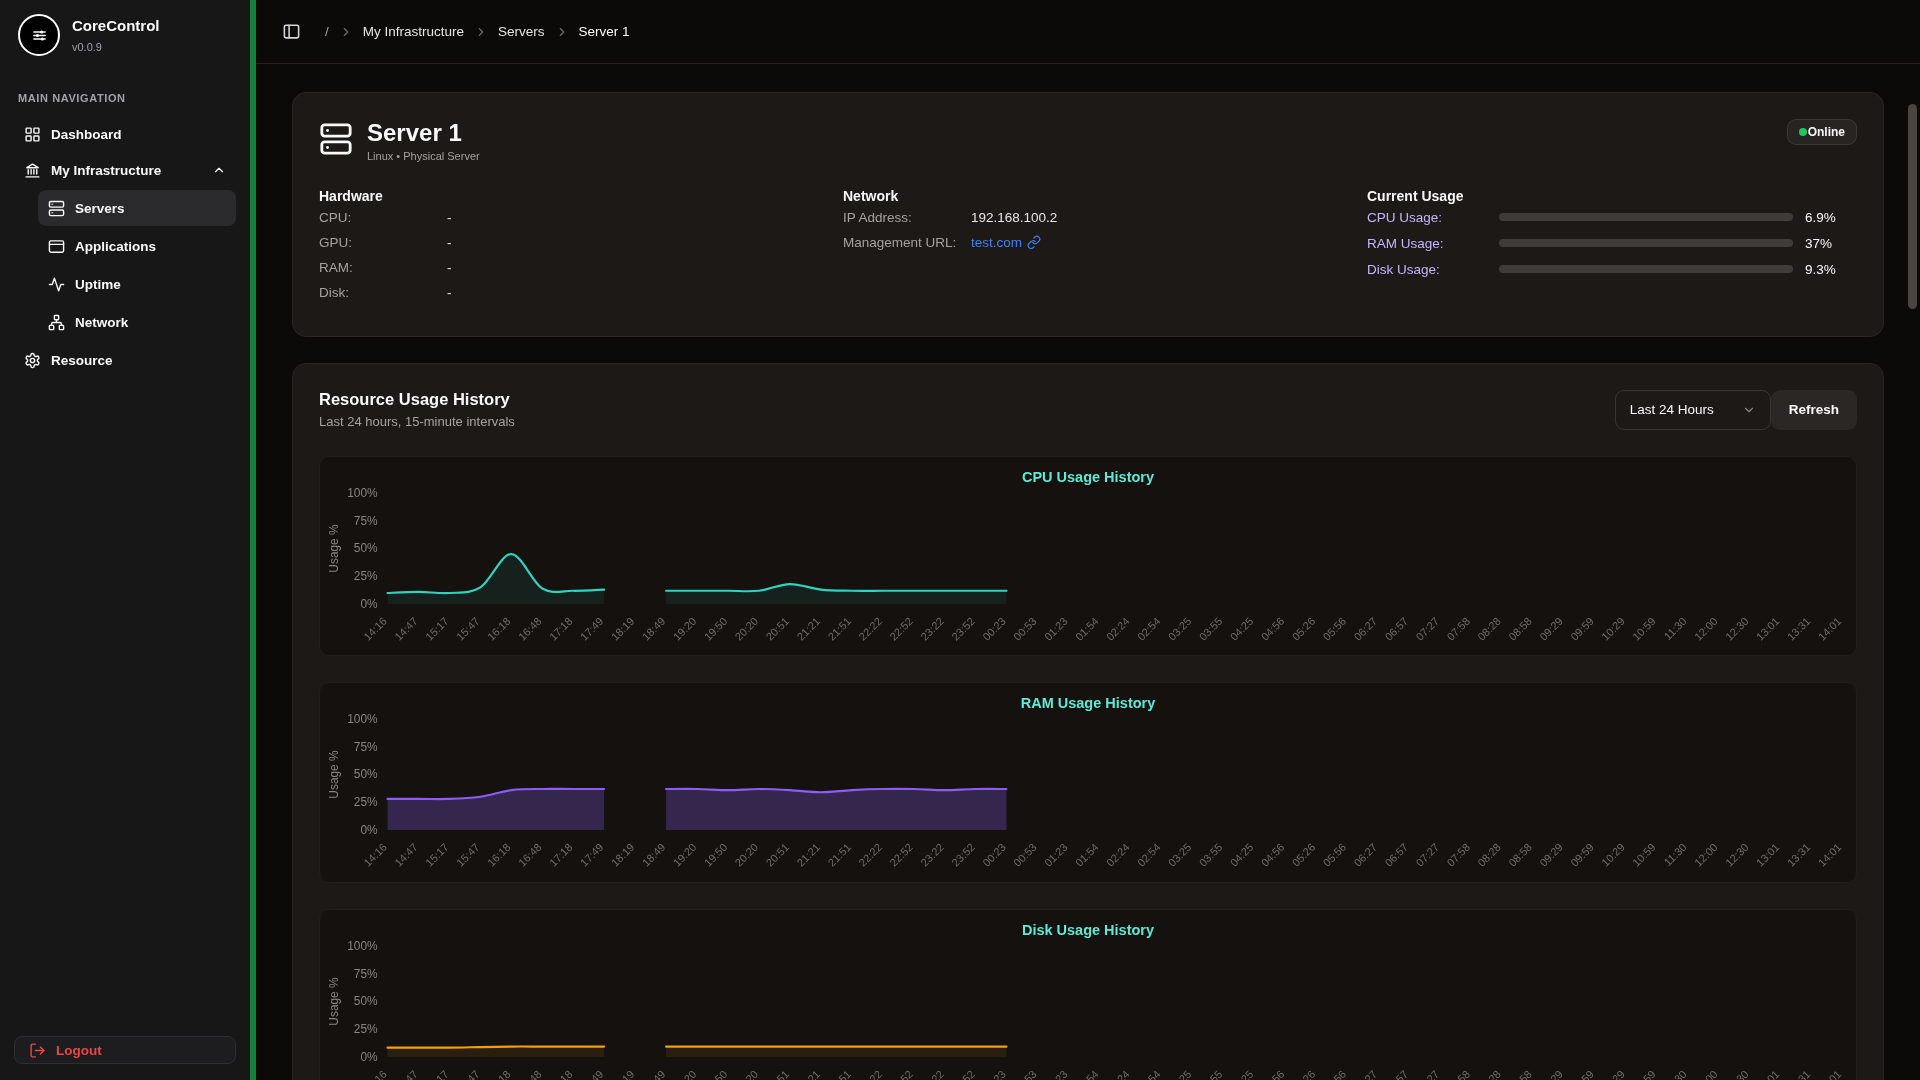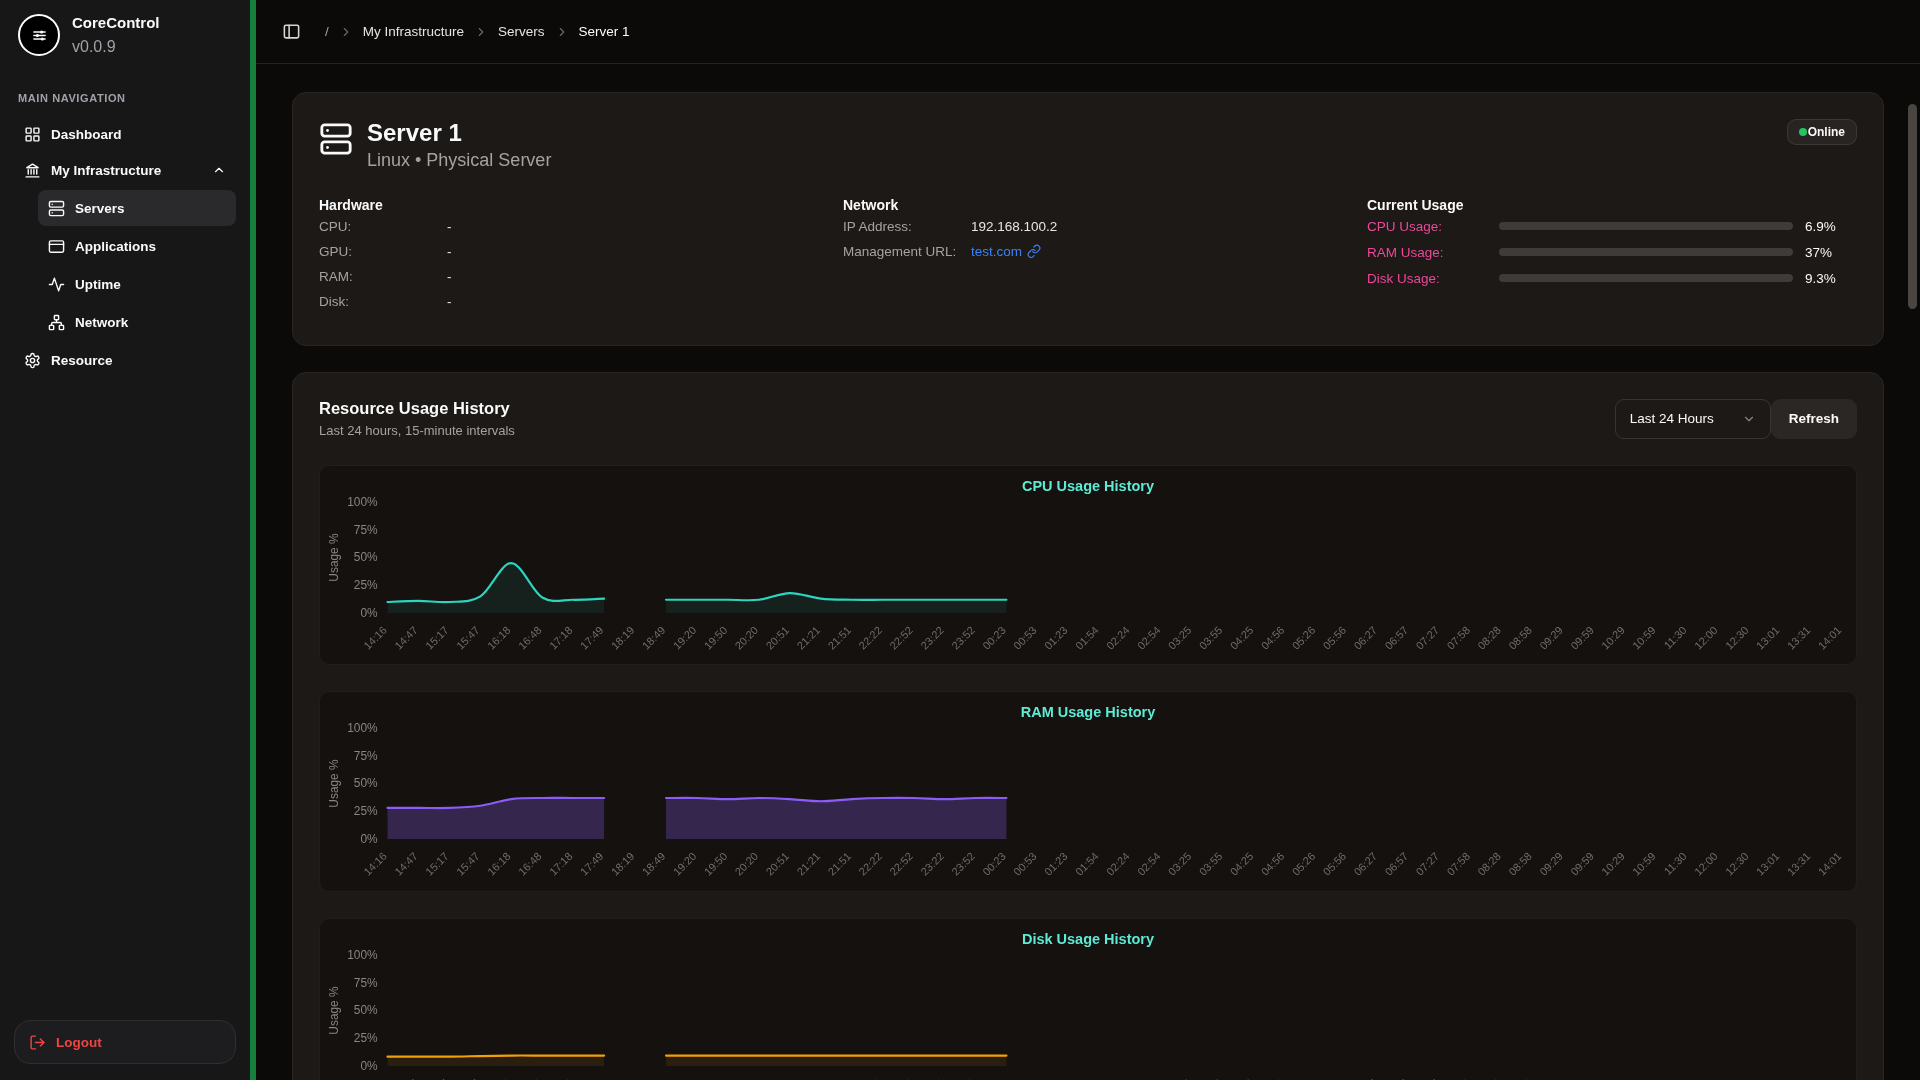--- a/index.html
+++ b/index.html
@@ -7,34 +7,34 @@
     font-family:"Liberation Sans",sans-serif;font-size:14px}
   .app{display:flex;width:100%;height:100%}
 
   
   .sidebar{width:256px;min-width:256px;background:#171717;border-right:6px solid #15803d;
     display:flex;flex-direction:column}
   .logo-row{display:flex;align-items:center;gap:12px;padding:14px 18px 10px}
   .logo-circle{width:42px;height:42px;border-radius:50%;background:#000;border:2px solid #fff;
     display:flex;align-items:center;justify-content:center;flex:none}
   .app-name{font-size:15px;font-weight:700;line-height:1.2}
-  .app-version{font-size:16px;color:#a1a1aa;margin-top:6px}
+  .app-version{font-size:11px;color:#a1a1aa;margin-top:6px}
   .nav-area{flex:1;padding:6px 14px;overflow:hidden}
   .section-label{font-size:11px;font-weight:700;letter-spacing:.6px;color:#a1a1aa;margin:20px 4px 12px}
   .nav-item{display:flex;align-items:center;gap:10px;height:36px;padding:0 10px;border-radius:8px;
     color:#fafafa;font-size:13.5px;font-weight:600;cursor:pointer;user-select:none}
   .nav-item.active{background:#2a2a2d}
   .subnav{padding-left:24px;display:flex;flex-direction:column;gap:2px;margin:2px 0 2px}
   .chevron-right-auto{margin-left:auto}
   .icon{width:17px;height:17px;stroke:currentColor;fill:none;stroke-width:2;
     stroke-linecap:round;stroke-linejoin:round;flex:none}
   .icon.sm{width:14px;height:14px}
   .icon.lg{width:34px;height:34px}
   .logout-wrap{padding:16px 14px}
-  .logout-btn{width:100%;height:44px;border-radius:16px;border:1px solid #2f2f32;background:#1d1d1f;
+  .logout-btn{width:100%;height:28px;border-radius:8px;border:1px solid #2f2f32;background:#1d1d1f;
     color:#ef4444;font-weight:700;font-size:13.5px;display:flex;align-items:center;gap:10px;
     padding:12px 14px;cursor:pointer;font-family:inherit}
 
   
   .main{flex:1;display:flex;flex-direction:column;background:#0c0a09;min-width:0}
   .topbar{height:64px;min-height:64px;display:flex;align-items:center;gap:24px;padding:0 26px;
     border-bottom:1px solid #26221e;color:#e4e4e7}
   .panel-toggle{display:flex;align-items:center;cursor:pointer;color:#d4d4d8}
   .breadcrumb{display:flex;align-items:center;gap:10px;font-size:13.5px}
   .crumb{color:#e4e4e7;cursor:pointer}
@@ -42,33 +42,33 @@
   .crumb.current{color:#fafafa;cursor:default}
   .crumb-sep{display:flex;align-items:center;color:#6b6661}
   .content{flex:1;padding:28px 36px;overflow:hidden}
 
   .card{background:#1c1917;border:1px solid #2a2622;border-radius:14px;padding:26px}
   .server-card{margin-bottom:26px}
 
   .server-head{display:flex;align-items:flex-start}
   .server-icon{margin-right:14px;margin-top:3px;color:#fafafa}
   .server-title{font-size:24px;font-weight:700;line-height:1.15}
-  .server-sub{font-size:18px;color:#a8a29e;margin-top:3px}
+  .server-sub{font-size:11px;color:#a8a29e;margin-top:3px}
   .badge{margin-left:auto;display:flex;align-items:center;gap:1px;background:rgba(255,255,255,.05);
     border:1px solid rgba(255,255,255,.09);border-radius:9px;padding:5px 11px;font-size:12px;font-weight:600}
   .dot{width:8px;height:8px;border-radius:50%}
 
   .info-grid{display:grid;grid-template-columns:1fr 1fr 1fr;gap:34px;margin-top:26px}
   .col-title{font-size:14px;font-weight:700;margin-bottom:6px}
   .kv{display:flex;font-size:13.5px;margin-bottom:10px;align-items:center}
   .kv-label{width:128px;color:#a8a29e;flex:none}
   .kv-value{color:#e7e5e4}
   .link{color:#3b82f6;display:inline-flex;align-items:center;gap:5px;cursor:pointer}
   .usage-row{display:flex;align-items:center;font-size:13.5px;margin-bottom:11px}
-  .usage-label{width:120px;color:#ec4899;flex:none}
+  .usage-label{width:120px;color:#c4b5fd;flex:none}
   .bar{flex:1;height:8px;background:#3f3b38;border-radius:99px;margin:0 12px;overflow:hidden}
   .bar-fill{height:100%;border-radius:99px}
   .usage-val{width:52px;text-align:left;color:#fafafa}
 
   .history-head{display:flex;align-items:flex-start}
   .history-title{font-size:16.5px;font-weight:700}
   .history-sub{font-size:13px;color:#a8a29e;margin-top:5px}
   .controls{margin-left:auto;display:flex;}
   .select-btn{height:40px;display:flex;align-items:center;gap:28px;background:#1c1917;
     border:1px solid #3a352f;border-radius:9px;padding:0 14px;font-size:13.5px;color:#fafafa;

